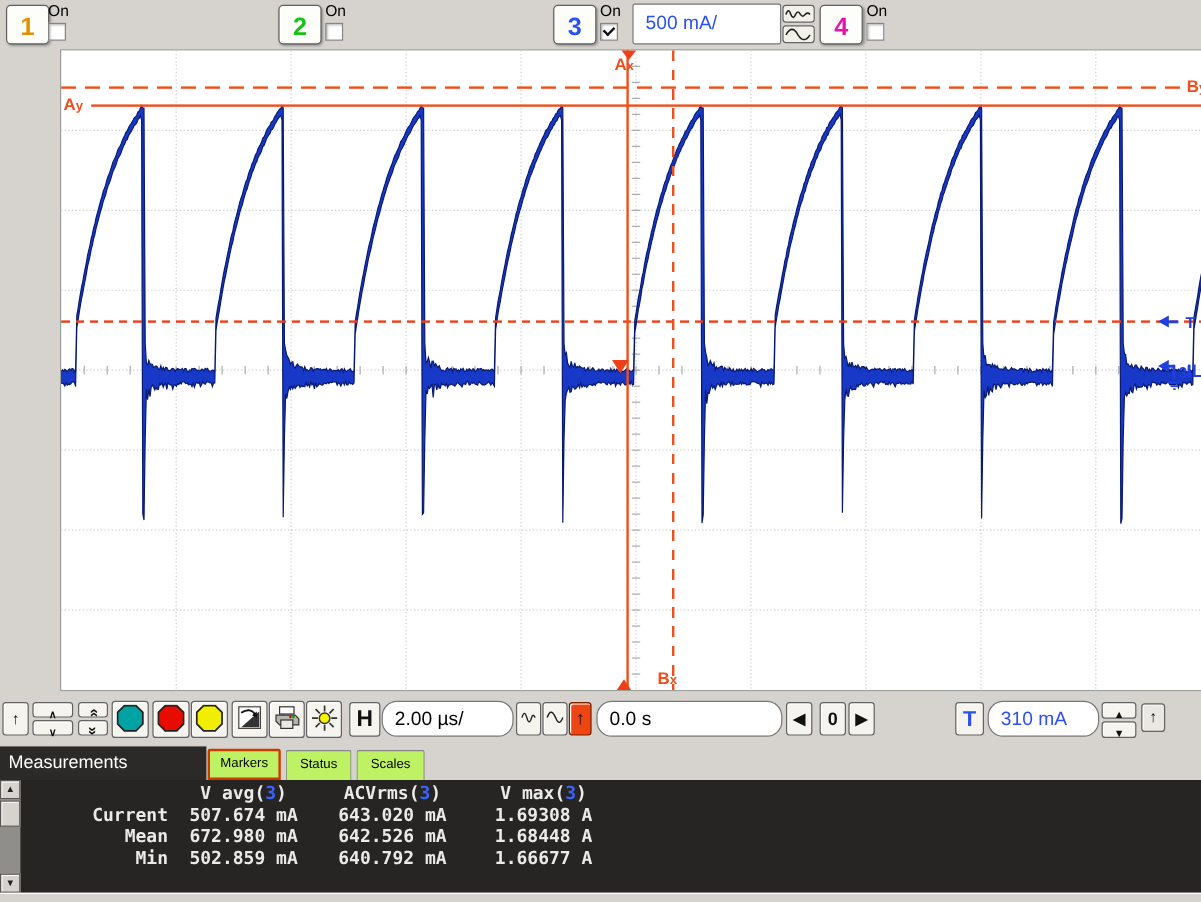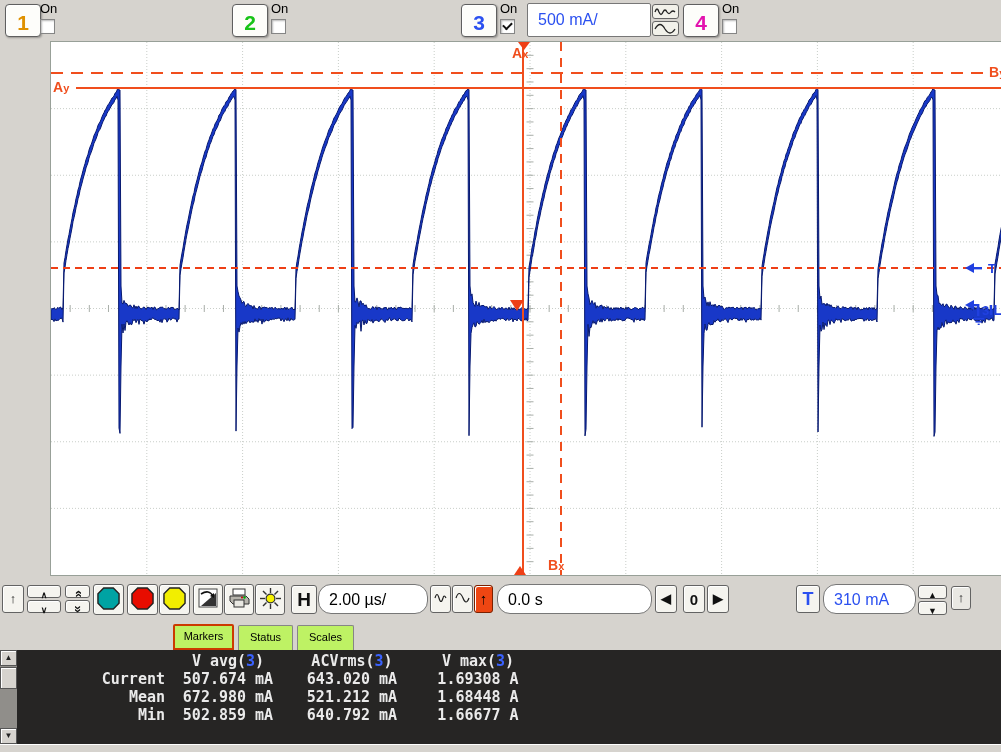--- a/index.html
+++ b/index.html
@@ -56,21 +56,21 @@
   .tab-active{position:absolute;left:0;top:0;width:172px;height:28px;background:#2b2a29;color:#fff;font-size:15px;line-height:28px;padding-left:7px;box-sizing:border-box;}
   .tab{position:absolute;top:3px;height:25px;background:#bef264;border:1px solid #868686;border-bottom:none;border-radius:2px 2px 0 0;
        font-size:11px;line-height:23px;text-align:center;color:#000;box-sizing:border-box;}
   .tab-markers{left:173px;width:61px;top:2px;height:26px;border:2px solid #cc3a00;line-height:21px;}
   .tab-status{left:238px;width:55px;}
   .tab-scales{left:297px;width:57px;}
 
   
   .meas{position:absolute;left:0;top:650px;width:1001px;height:94px;background:#262524;}
   .mtable{position:absolute;left:17px;top:2px;font-family:"DejaVu Sans Mono",monospace;font-weight:bold;font-size:15px;color:#eaeaea;}
-  .mrow{display:flex;height:18px;line-height:18px;white-space:pre;padding-left:25px;}
+  .mrow{display:flex;height:18px;line-height:18px;white-space:pre;}
   .c0{width:123px;text-align:right;}
   .c1{width:126px;text-align:center;}
   .c2{width:122px;text-align:center;}
   .c3{width:130px;text-align:center;}
   .ch-num{color:#3a62ff;}
 
   
   .scroll{position:absolute;left:0;top:650px;width:17px;height:94px;background:#908e8a;}
   .sbtn{position:absolute;left:0;width:17px;height:16px;background:#d6d3ce;border:1px solid #555;box-shadow:inset 1px 1px 0 #fff;font-size:8px;line-height:14px;text-align:center;color:#222;box-sizing:border-box;}
   .sthumb{position:absolute;left:0;top:17px;width:17px;height:22px;background:#d6d3ce;border:1px solid #555;box-shadow:inset 1px 1px 0 #fff;box-sizing:border-box;}
@@ -345,30 +345,31 @@
 
     <button class="bbtn" style="left:796px;width:24px;font-size:18px;font-weight:bold;color:#2b50f0">T</button>
     <div class="bfield" style="left:823px;width:93px;color:#2b50f0">310 mA</div>
 
     <button class="bbtn" style="left:918px;width:29px;height:14px;top:2px"><span class="spin">▲</span></button>
     <button class="bbtn" style="left:918px;width:29px;height:14px;top:18px"><span class="spin">▼</span></button>
     <button class="bbtn" style="left:951px;width:20px;height:24px;top:3px;background:#e9e8e3"><span class="glyph" style="line-height:22px">↑</span></button>
   </div>
 
   <div class="tabrow">
+    <div class="tab-active">Measurements</div>
     <div class="tab tab-markers">Markers</div>
     <div class="tab tab-status">Status</div>
     <div class="tab tab-scales">Scales</div>
   </div>
 
   <div class="meas">
     <div class="mtable">
         <div class="mrow"><span class="c0"></span><span class="c1"><span>V avg(</span><span class="ch-num">3</span><span>)</span></span><span class="c2"><span>ACVrms(</span><span class="ch-num">3</span><span>)</span></span><span class="c3"><span>V max(</span><span class="ch-num">3</span><span>)</span></span></div>
         <div class="mrow"><span class="c0">Current</span><span class="c1">507.674 mA</span><span class="c2">643.020 mA</span><span class="c3">1.69308 A</span></div>
-        <div class="mrow"><span class="c0">Mean</span><span class="c1">672.980 mA</span><span class="c2">521.212 mA</span><span class="c3">1.68448 A</span></div>
+        <div class="mrow"><span class="c0">Mean</span><span class="c1">672.980 mA</span><span class="c2">642.526 mA</span><span class="c3">1.68448 A</span></div>
         <div class="mrow"><span class="c0">Min</span><span class="c1">502.859 mA</span><span class="c2">640.792 mA</span><span class="c3">1.66677 A</span></div>
       </div>
   </div>
   <div class="scroll">
     <div class="sbtn" style="top:0"><span>▲</span></div>
     <div class="sthumb"></div>
     <div class="sbtn" style="top:78px"><span>▼</span></div>
   </div>
 
   <div class="bottomstrip"></div>

